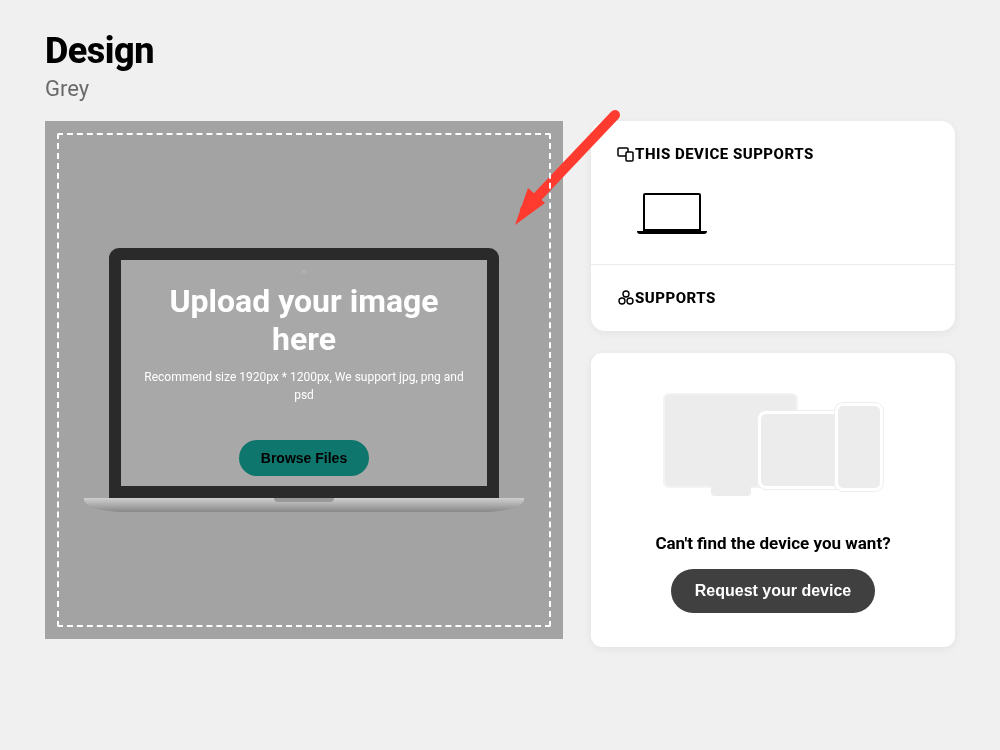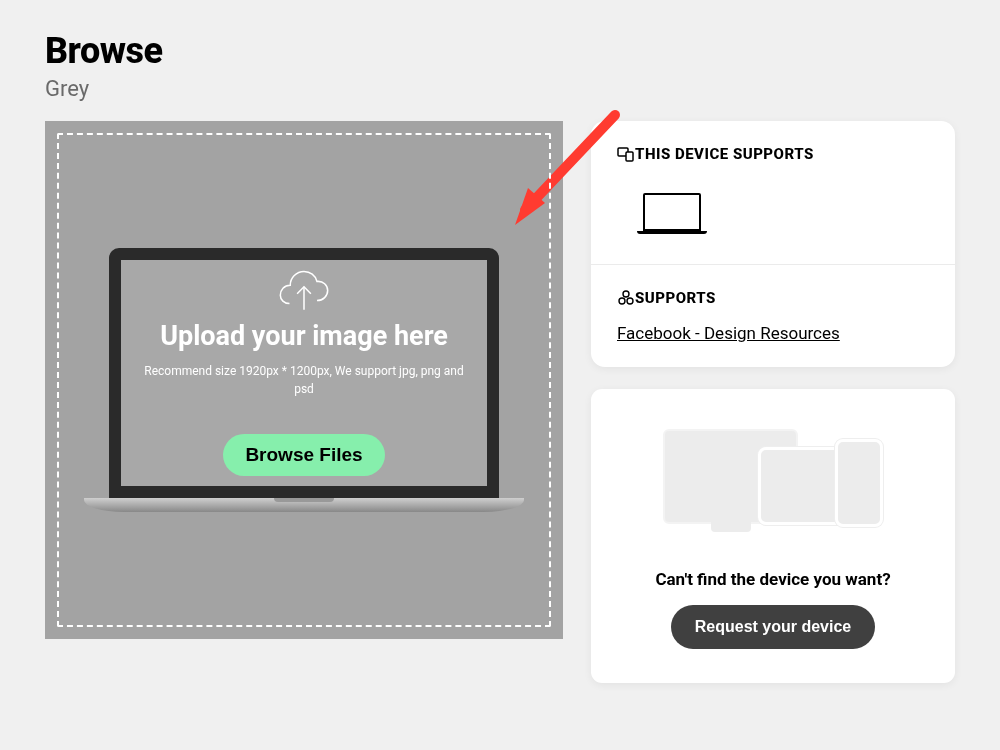--- a/index.html
+++ b/index.html
@@ -92,38 +92,38 @@
       background: #999;
       border-radius: 0 0 6px 6px;
     }
     .cloud-icon {
       width: 70px;
       height: 55px;
       margin-bottom: 8px;
     }
     .upload-title {
       color: #fff;
-      font-size: 27px;
+      font-size: 32px;
       font-weight: 700;
       margin-bottom: 10px;
     }
     .upload-hint {
       color: #fff;
       font-size: 12px;
       line-height: 1.5;
       margin-bottom: 16px;
       max-width: 340px;
     }
     .browse-btn {
-      background: #86efac;
+      background: #0f766e;
       color: #000;
       border: none;
       border-radius: 999px;
       padding: 10px 22px;
-      font-size: 19px;
+      font-size: 14px;
       font-weight: 700;
       cursor: pointer;
       margin-top: 20px;
     }
     .arrow-annotation {
       position: absolute;
       top: -16px;
       right: -72px;
       width: 140px;
       height: 140px;
@@ -265,21 +265,21 @@
       width: 18px;
       height: 18px;
       flex-shrink: 0;
     }
   </style>
 </head>
 <body>
 
 <div class="container">
   <div class="header">
-    <h1 class="title">Browse</h1>
+    <h1 class="title">Design</h1>
     <div class="subtitle">Grey</div>
   </div>
 
   <div class="content">
     <div class="upload-zone">
       <svg class="arrow-annotation" viewBox="0 0 140 140">
         <defs>
           <marker id="arrowhead" markerWidth="10" markerHeight="10" refX="2" refY="5" orient="auto">
             <path d="M0,0 L10,5 L0,10 Z" fill="#ff3b30"></path>
           </marker>
@@ -324,21 +324,20 @@
         <hr class="divider">
         <div class="card-section">
           <div class="card-header">
             <svg class="header-icon" viewBox="0 0 18 18" fill="none" stroke="#000" stroke-width="1.4">
               <circle cx="9" cy="5" r="3"></circle>
               <circle cx="5" cy="12" r="3"></circle>
               <circle cx="13" cy="12" r="3"></circle>
             </svg>
             <span class="card-header-title">SUPPORTS</span>
           </div>
-          <a href="#" class="credits-link">Facebook - Design Resources</a>
         </div>
       </div>
 
       <div class="card request-card">
         <div class="illus">
           <div class="illus-monitor"></div>
           <div class="illus-tablet"></div>
           <div class="illus-phone"></div>
         </div>
         <div class="request-title">Can't find the device you want?</div>

